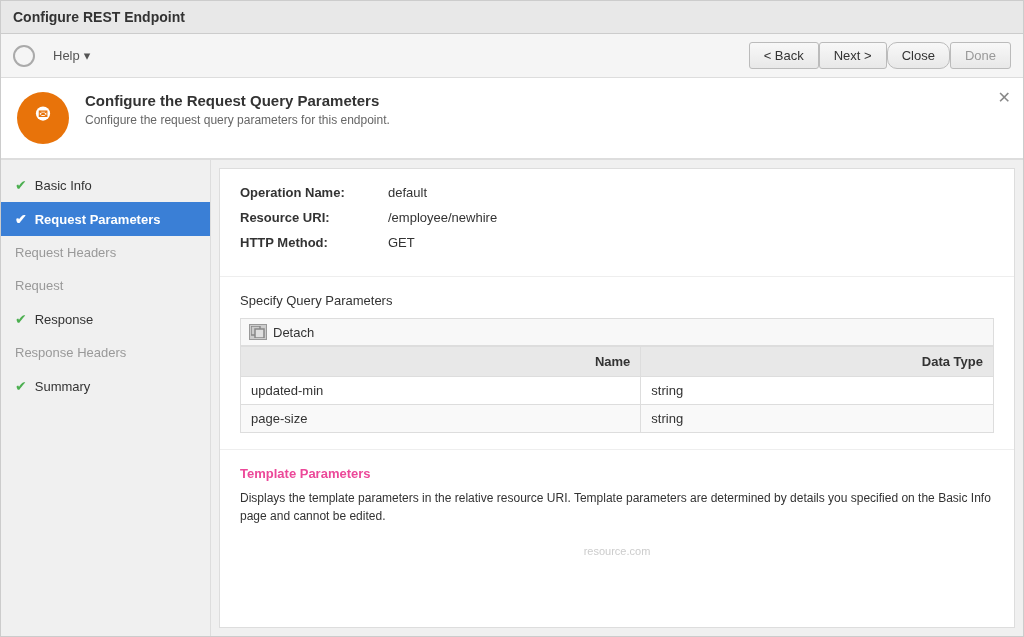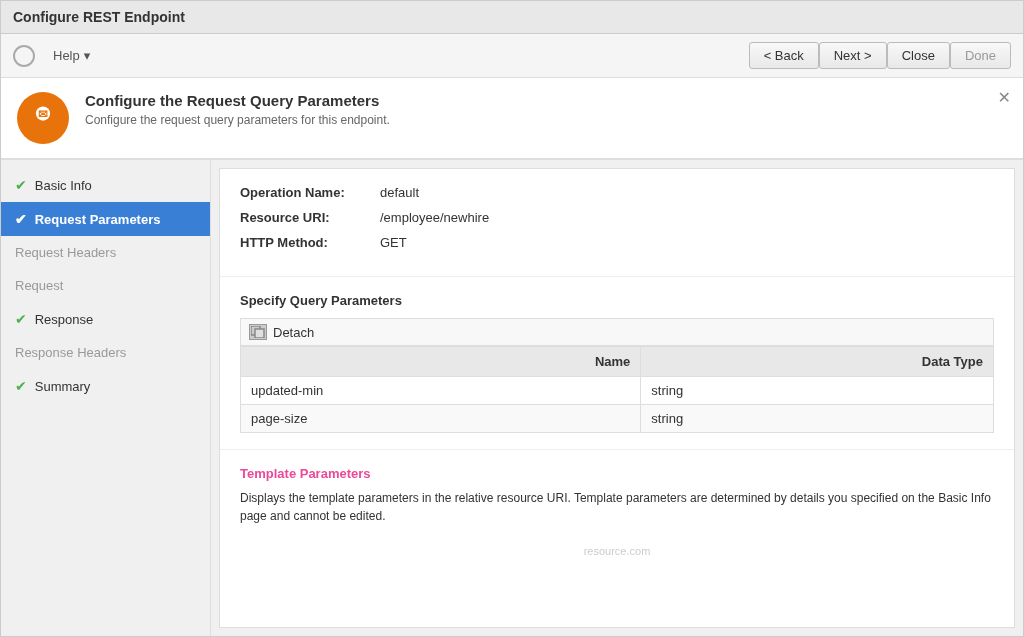--- a/index.html
+++ b/index.html
@@ -58,21 +58,21 @@
       font-size: 13px;
       border-radius: 3px;
       color: #333;
     }
     .close-btn {
       padding: 5px 14px;
       border: 1px solid #bbb;
       background: linear-gradient(to bottom, #f8f8f8, #e8e8e8);
       cursor: pointer;
       font-size: 13px;
-      border-radius: 3px;
+      border-radius: 10px;
       color: #333;
     }
     .done-btn {
       padding: 5px 14px;
       border: 1px solid #bbb;
       background: linear-gradient(to bottom, #f8f8f8, #e8e8e8);
       cursor: pointer;
       font-size: 13px;
       border-radius: 3px;
       color: #999;
@@ -169,37 +169,38 @@
       overflow-y: auto;
     }
     .info-section {
       padding: 16px 20px;
       border-bottom: 1px solid #eee;
     }
     .info-row {
       display: flex;
       align-items: center;
       margin-bottom: 10px;
+      gap: 8px;
     }
     .info-label {
       font-weight: bold;
       width: 140px;
       flex-shrink: 0;
       font-size: 13px;
     }
     .info-value {
       font-size: 13px;
       color: #333;
     }
     .query-section {
       padding: 16px 20px;
     }
     .section-title {
       font-size: 13px;
-      font-weight: bold;
+      font-weight: normal;
       color: #333;
       margin-bottom: 10px;
     }
     .detach-bar {
       display: flex;
       align-items: center;
       gap: 6px;
       padding: 5px 8px;
       background: #f8f8f8;
       border: 1px solid #ddd;

